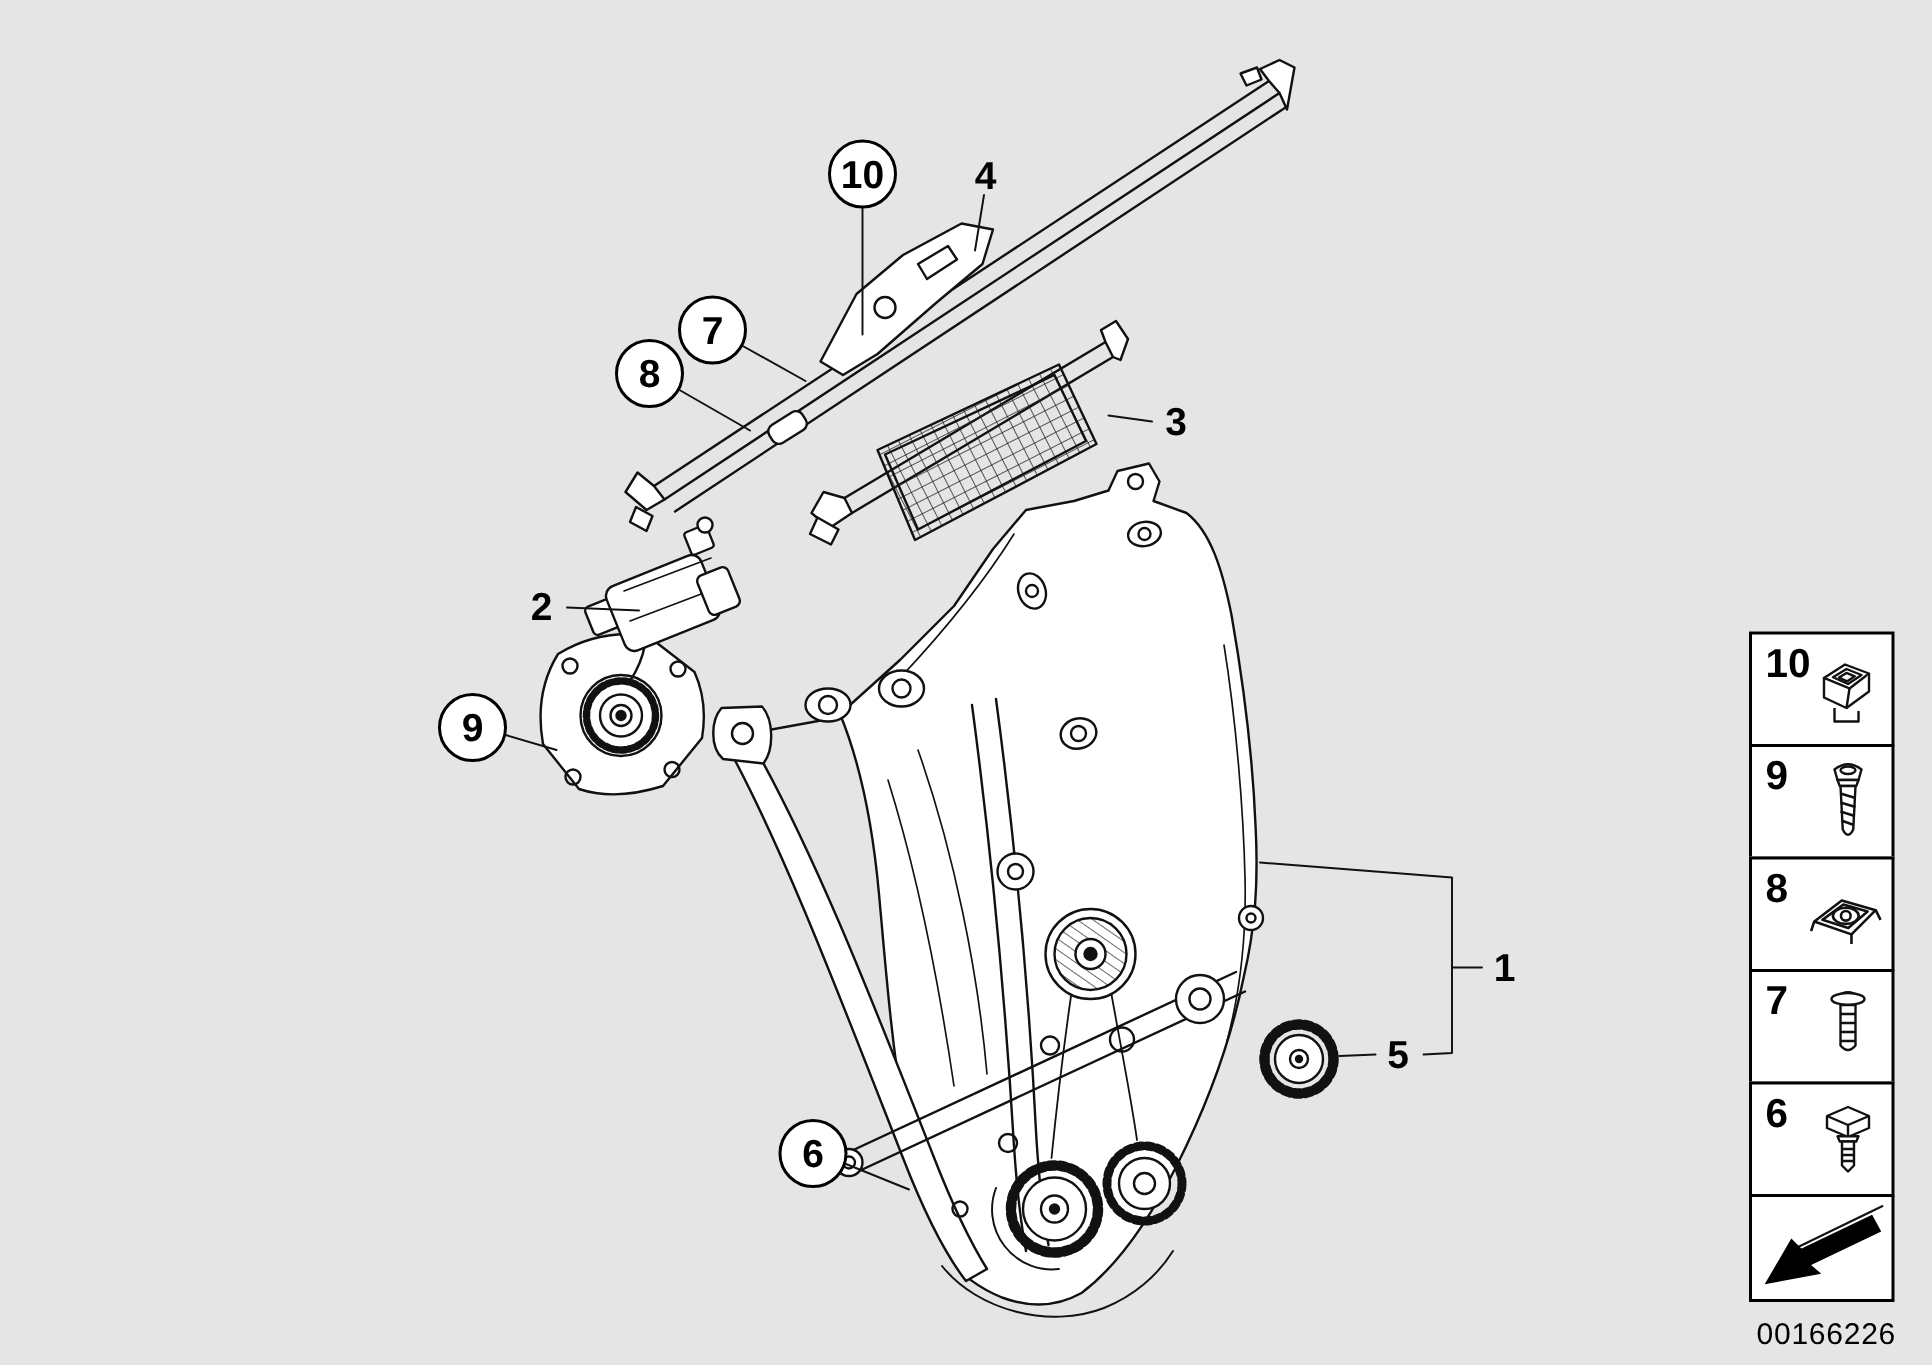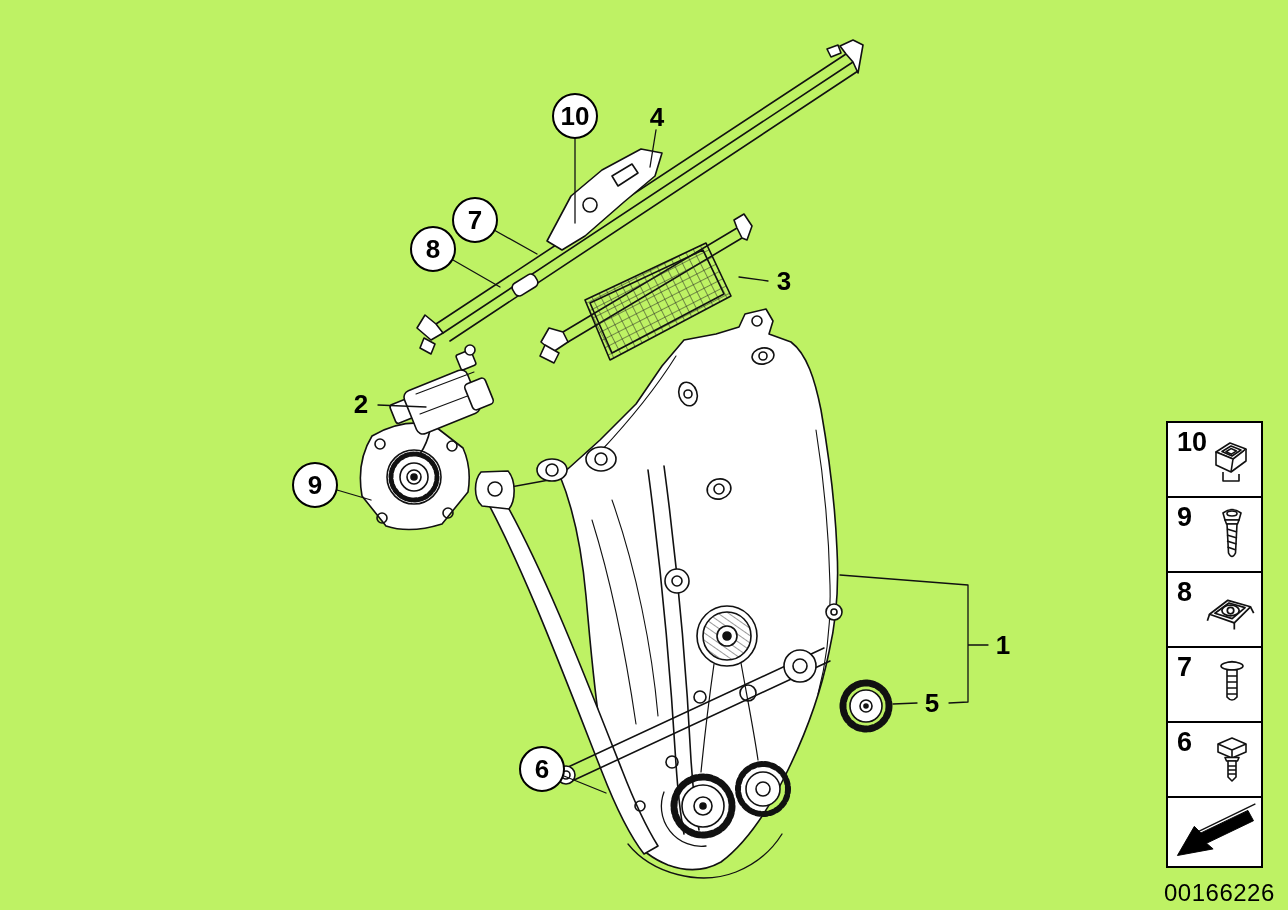--- a/index.html
+++ b/index.html
@@ -1,34 +1,34 @@
 <!DOCTYPE html>
 <html><head>
 <meta charset="utf-8">
 <style>
   * { margin:0; padding:0; box-sizing:border-box; }
   html,body { background:#fff; font-family:"Liberation Sans", sans-serif; color:#000; }
-  .stage { position:relative; width:1288px; height:910px; background:#bef264; overflow:hidden; }
+  .stage { position:relative; width:1288px; height:910px; background:#e5e5e5; overflow:hidden; }
   .art { position:absolute; left:0; top:0; width:1288px; height:910px; }
 
   .callout { position:absolute; display:flex; align-items:center; justify-content:center;
              font-size:26px; font-weight:bold; color:#000; background:#fff; }
   .callout.circled { width:46px; height:46px; border:2.5px solid #000; border-radius:50%; }
   .callout.plain   { width:38px; height:34px; background:transparent; }
 
   .legend { position:absolute; left:1166px; top:421px; width:97px; }
   .legend-box { position:relative; width:97px; height:77px; border:2px solid #000; background:#fff; margin-top:-2px; }
   .legend-box:first-child { margin-top:0; }
   .legend-num { position:absolute; left:9px; top:4px; font-size:27px; font-weight:bold; }
   .legend-icon { position:absolute; right:5px; top:50%; transform:translateY(-50%); }
   .arrow-box { height:72px; }
   .arrow-box svg { position:absolute; left:50%; top:50%; transform:translate(-50%,-50%); }
 
-  .part-number { position:absolute; left:1164px; top:879px; width:100px; text-align:center;
-                 font-size:24px; letter-spacing:.5px; }
+  .part-number { position:absolute; left:1164px; top:879px; width:100px; text-align:right;
+                 font-size:20px; letter-spacing:.5px; }
 </style>
 </head>
 <body>
 
 <div class="stage">
 
   <svg class="art" viewBox="0 0 1288 910" fill="none" stroke="#111" stroke-width="1.6" stroke-linecap="round" stroke-linejoin="round">
     <defs>
       <pattern id="mesh" width="8" height="8" patternUnits="userSpaceOnUse" patternTransform="rotate(-27)">
         <path d="M0 0H8M0 0V8" stroke="#222" stroke-width="1"></path>

